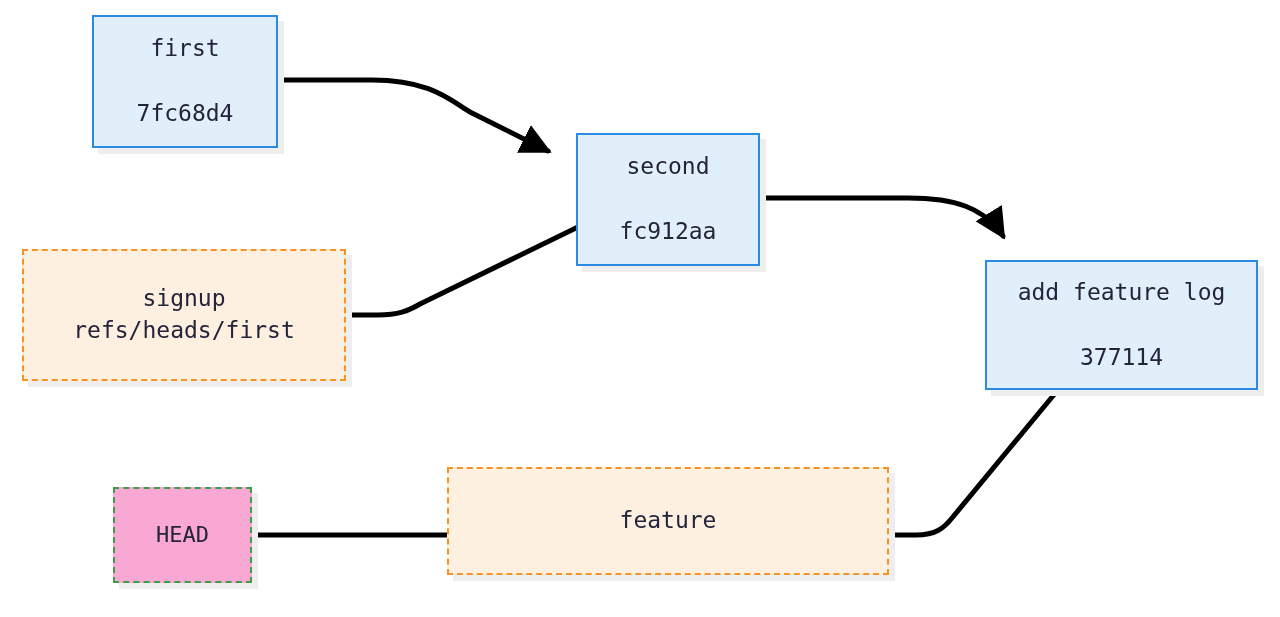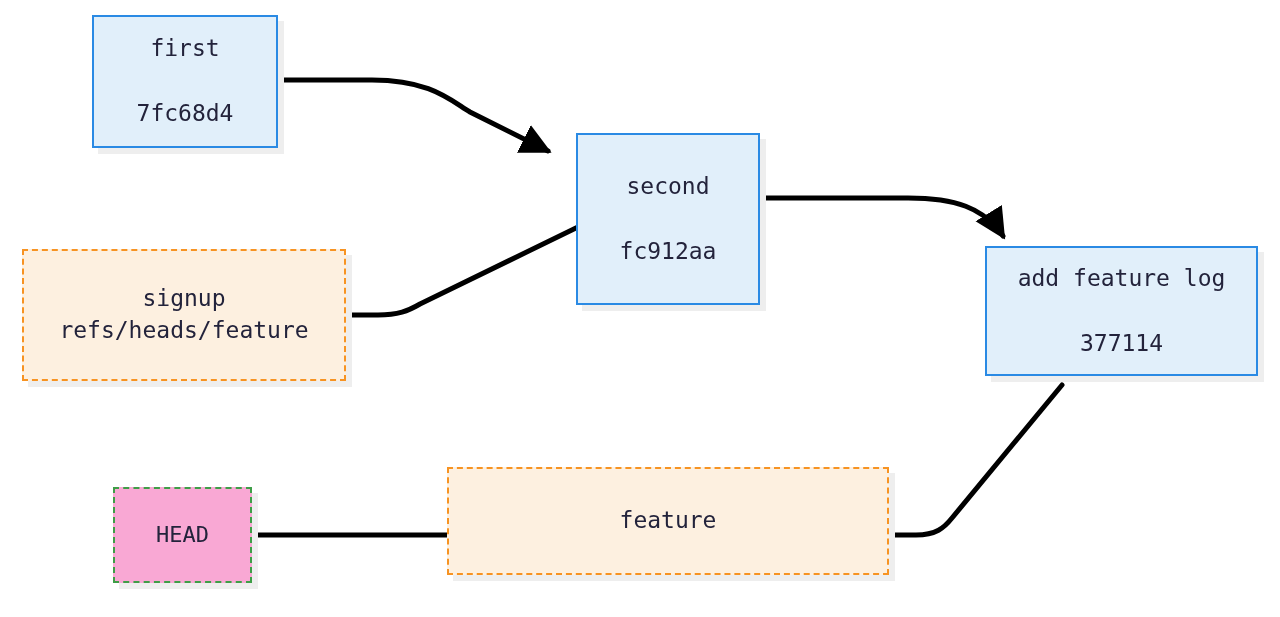--- a/index.html
+++ b/index.html
@@ -87,33 +87,33 @@
     <path d="M 888,535 L 916,535 C 936,535 944,528 952,518 L 1062,385" fill="none" stroke="#000000" stroke-width="5" stroke-linecap="round" stroke-linejoin="round"></path>
 
     <path d="M 252,535 L 449,535" fill="none" stroke="#000000" stroke-width="5" stroke-linecap="round"></path>
   </svg>
 
   <div class="node commit" style="left:92px; top:15px; width:186px; height:133px;">
     <span class="line1">first</span>
     <span class="line2">7fc68d4</span>
   </div>
 
-  <div class="node commit" style="left:576px; top:133px; width:184px; height:172px;">
+  <div class="node commit" style="left:576px; top:133px; width:184px; height:133px;">
     <span class="line1">second</span>
     <span class="line2">fc912aa</span>
   </div>
 
-  <div class="node commit" style="left:985px; top:246px; width:273px; height:130px;">
+  <div class="node commit" style="left:985px; top:260px; width:273px; height:130px;">
     <span class="line1">add feature log</span>
     <span class="line2">377114</span>
   </div>
 
   <div class="node ref" style="left:22px; top:249px; width:324px; height:132px;">
     <span class="line1">signup</span>
-    <span class="line2">refs/heads/feature</span>
+    <span class="line2">refs/heads/first</span>
   </div>
 
   <div class="node ref" style="left:447px; top:467px; width:442px; height:108px;">
     <span class="line1">feature</span>
   </div>
 
   <div class="node head" style="left:113px; top:487px; width:139px; height:96px;">
     <span class="line1">HEAD</span>
   </div>
 

